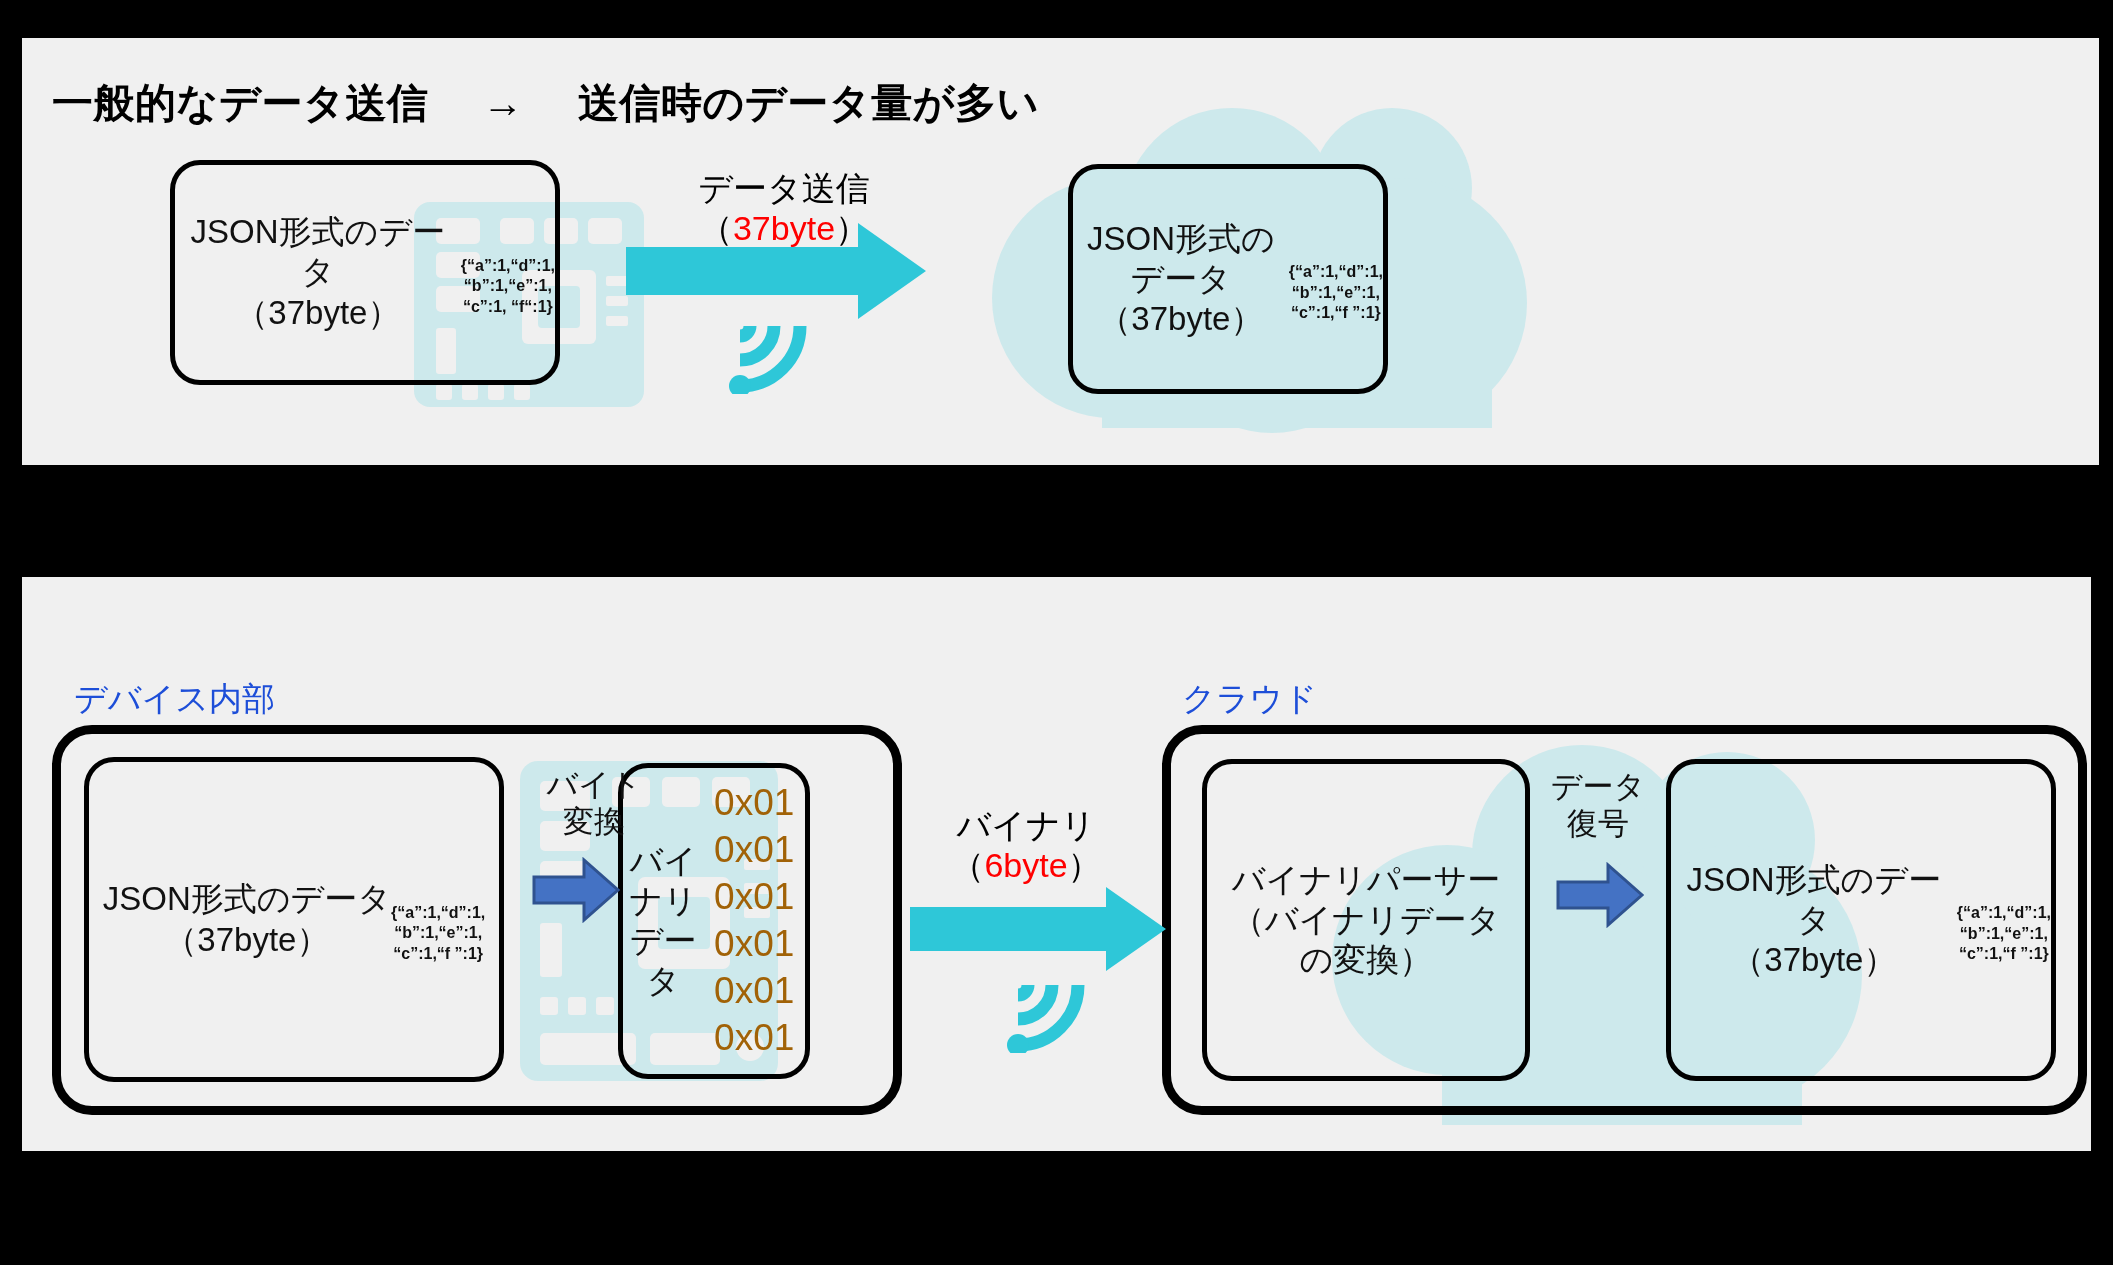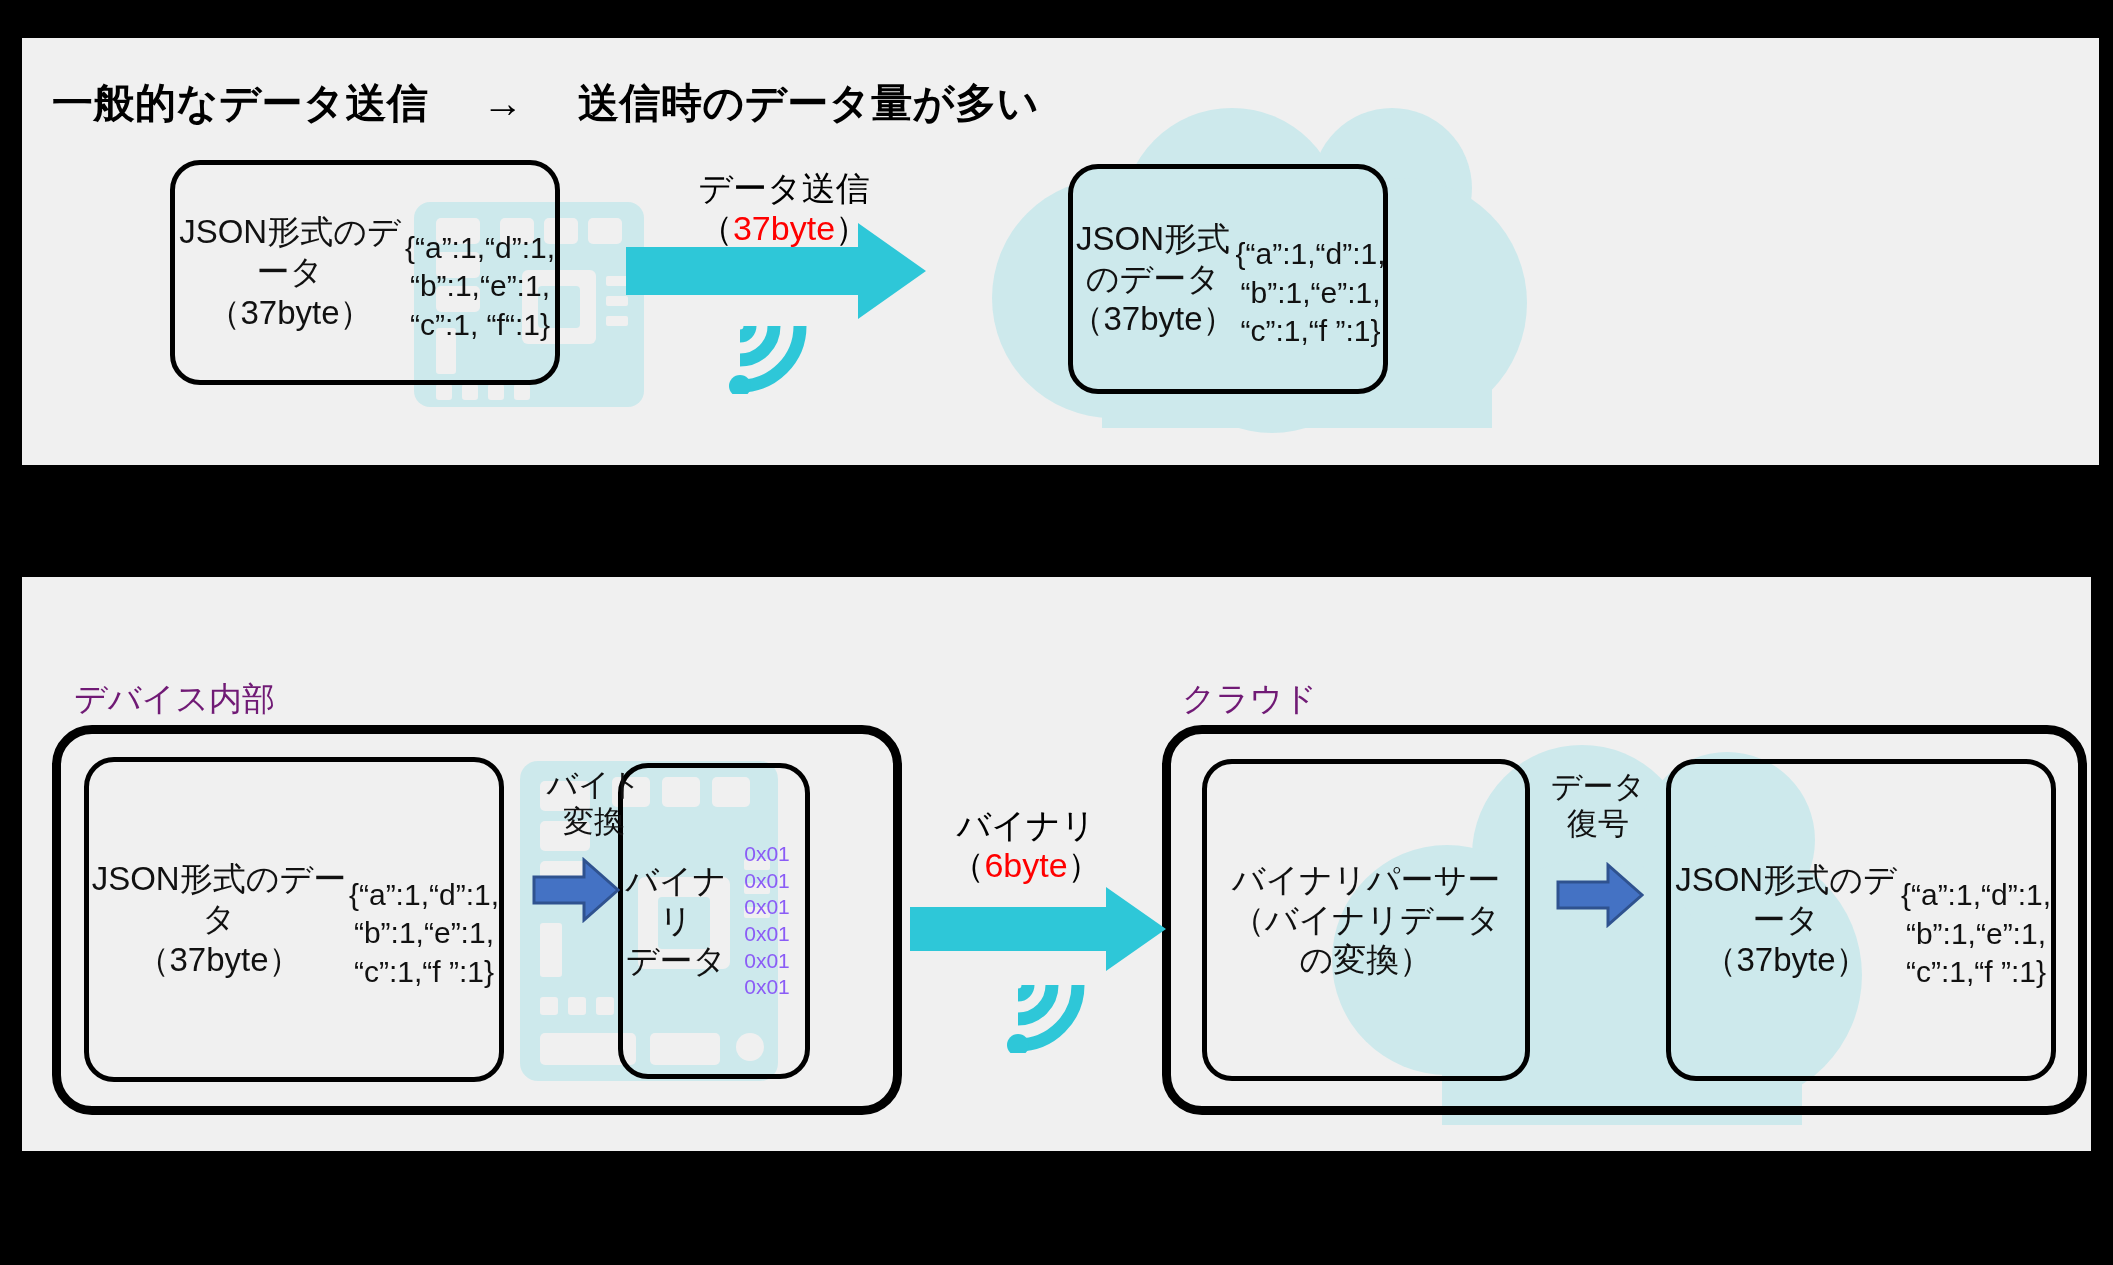--- a/index.html
+++ b/index.html
@@ -33,21 +33,21 @@
     color: #000000;
     letter-spacing: 0.5px;
   }
   #title-top    { left: 30px; top: 38px;  font-size: 41px; }
   #title-bottom { left: 30px; top: 34px;  font-size: 41px; }
   .red { color: #FF0000; }
 
   .group-label {
     position: absolute;
     font-size: 33px;
-    color: #701a75;
+    color: #1d4ed8;
     white-space: nowrap;
   }
 
   
   .card {
     position: absolute;
     box-sizing: border-box;
     border: 5px solid #000000;
     border-radius: 30px;
     display: flex;
@@ -56,30 +56,30 @@
     justify-content: center;
     text-align: center;
   }
   .card .card-title {
     font-size: 33px;
     color: #111111;
     line-height: 1.22;
     white-space: pre-line;
   }
   .card .card-json {
-    font-size: 30px;
-    font-weight: normal;
+    font-size: 16px;
+    font-weight: bold;
     color: #111111;
     line-height: 1.28;
     white-space: pre-line;
     margin-top: 28px;
   }
   .card .card-mono {
-    font-size: 21px;
-    color: #8b5cf6;
+    font-size: 37px;
+    color: #a16207;
     line-height: 1.27;
     white-space: pre-line;
     text-align: center;
   }
 
   
   .container-box {
     position: absolute;
     box-sizing: border-box;
     border: 9px solid #000000;

